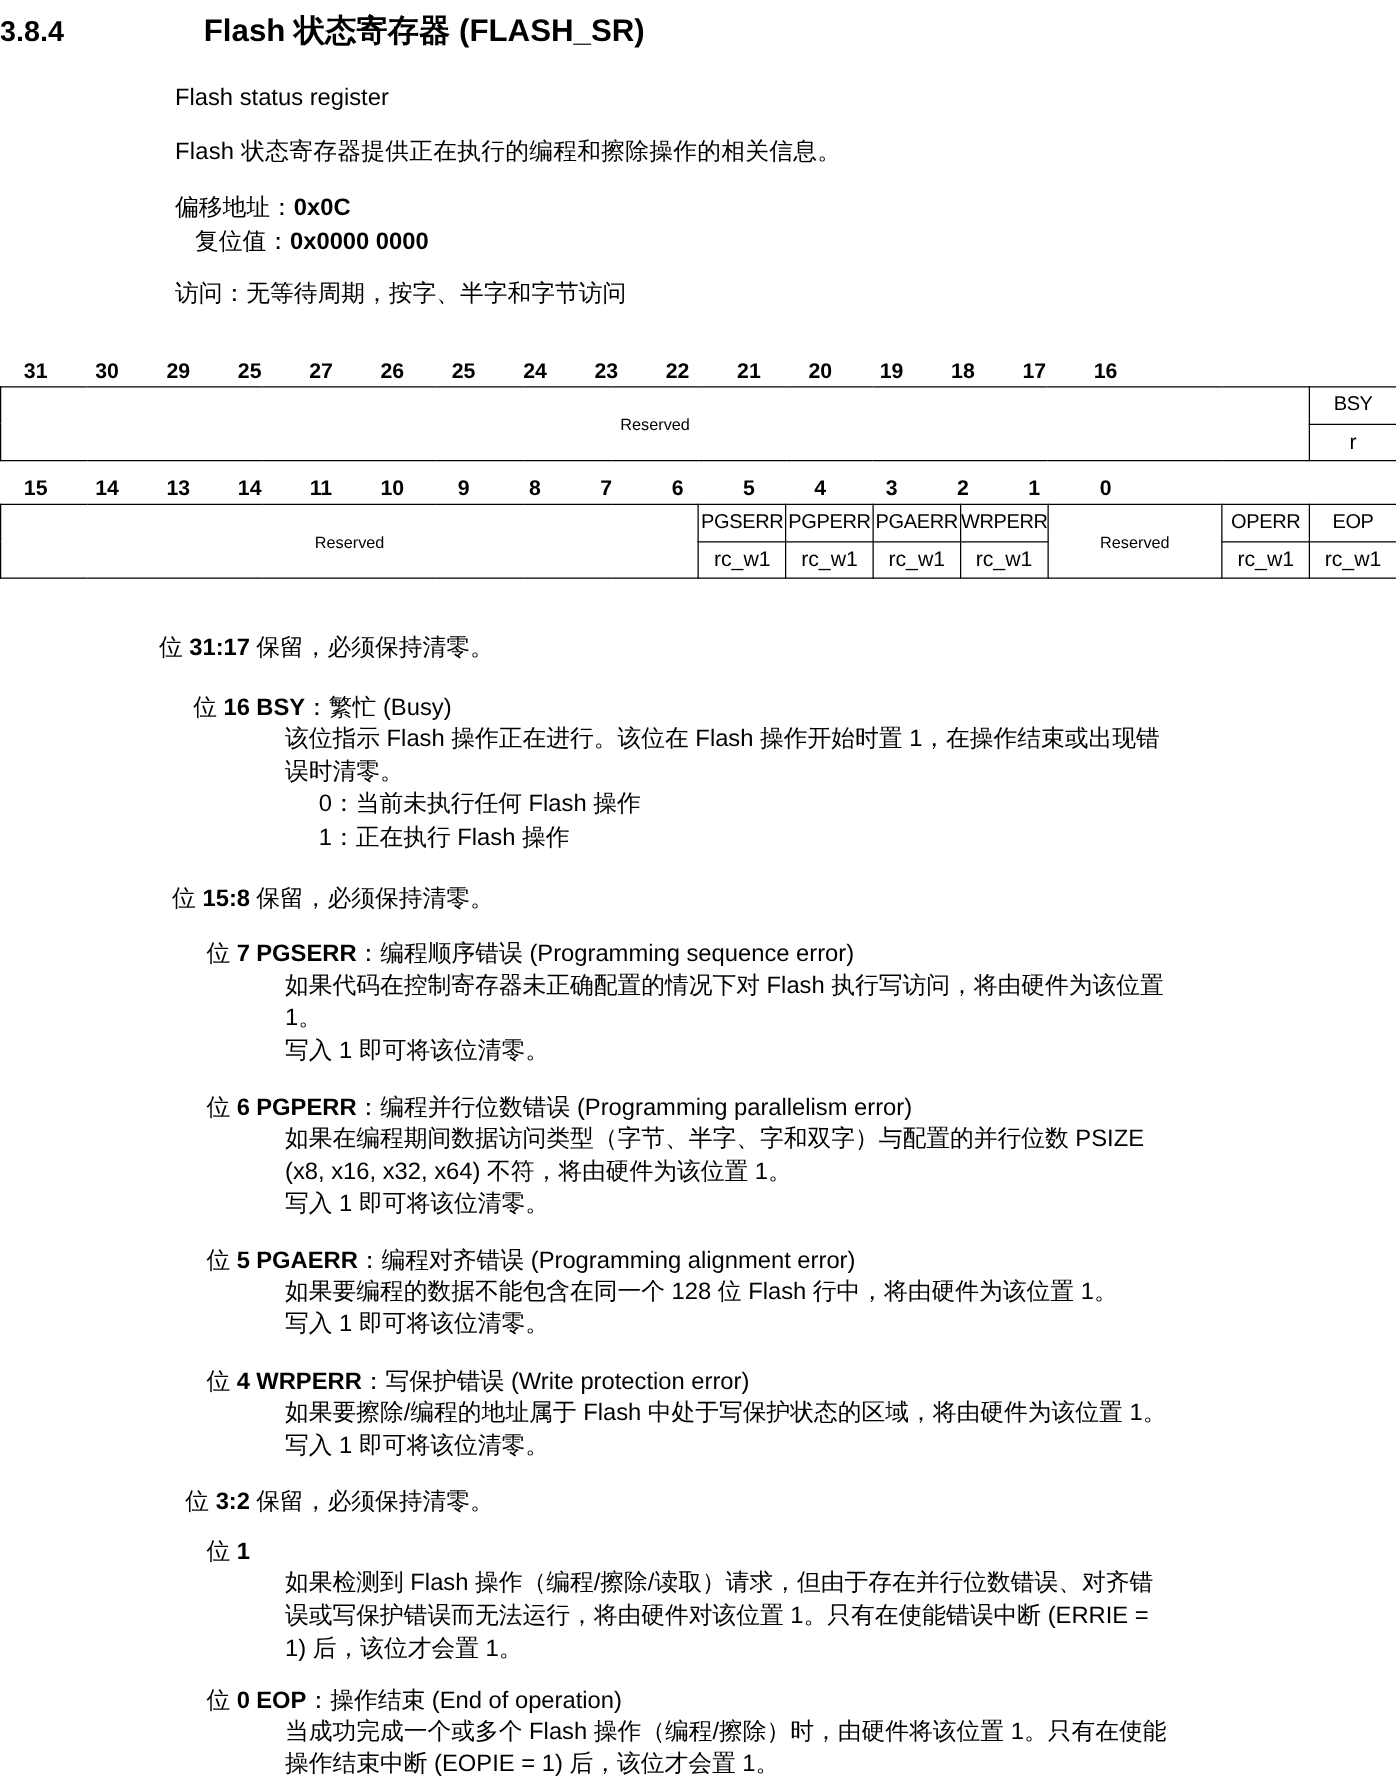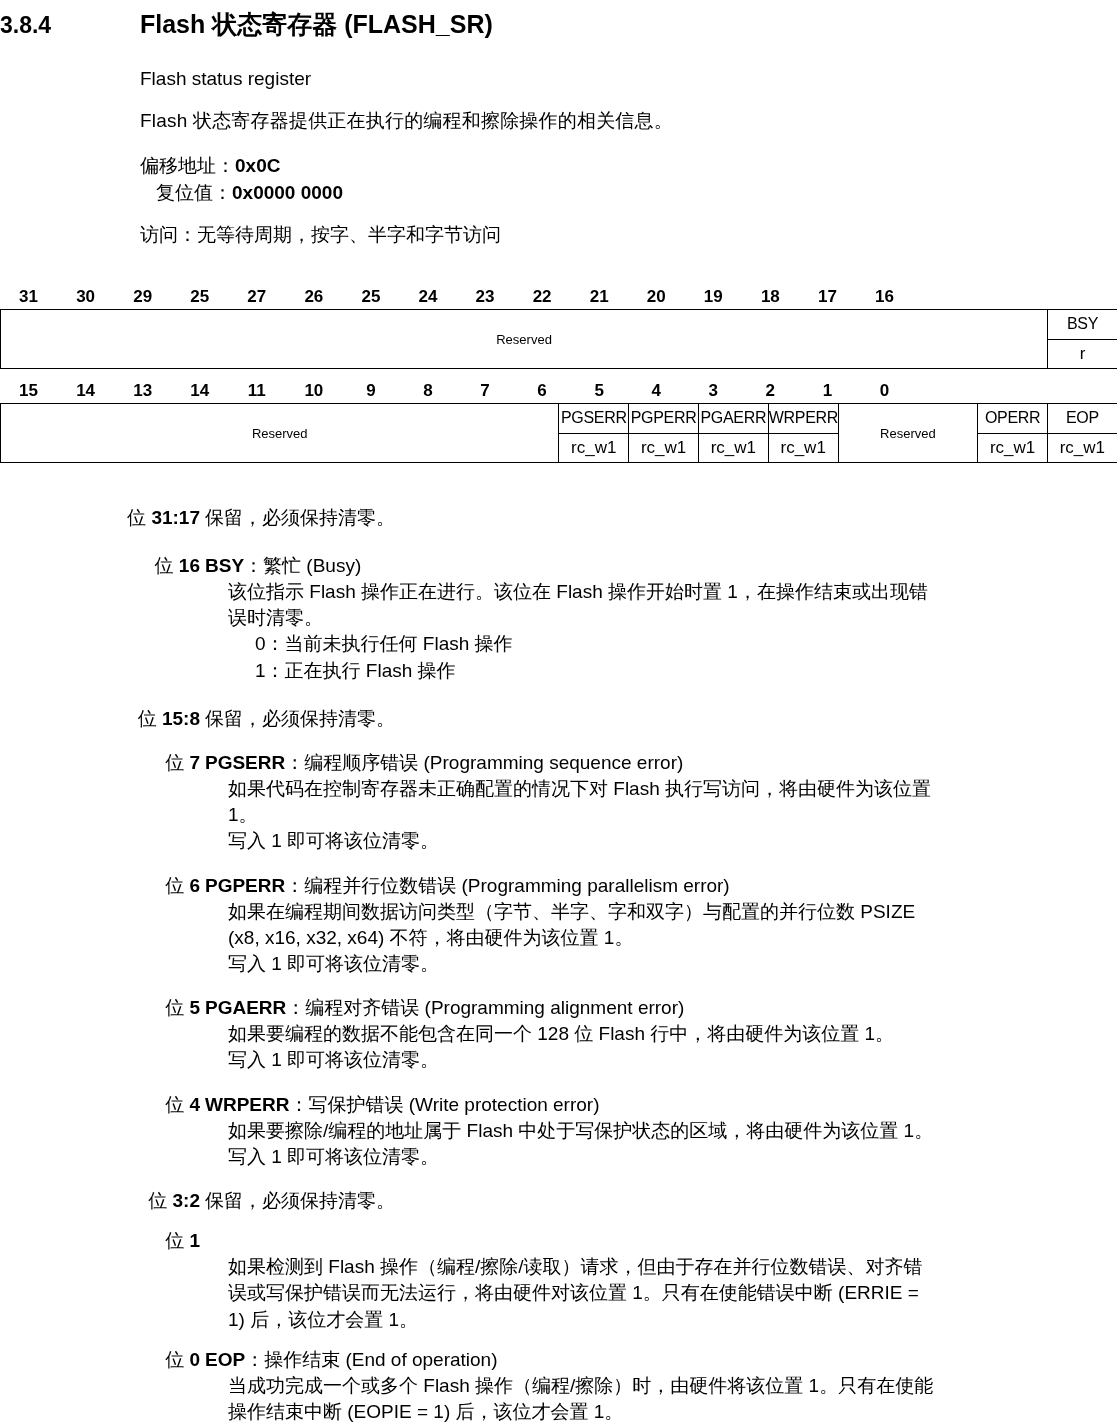--- a/index.html
+++ b/index.html
@@ -20,21 +20,21 @@
   
   .heading {
     position: absolute;
     left: 0;
     top: 8px;
     width: 1117px;
     display: flex;
     align-items: baseline;
   }
   .heading-num {
-    width: 140px;
+    width: 163px;
     font-size: 23px;
     font-weight: bold;
     letter-spacing: 0px;
   }
   .heading-title {
     font-size: 25px;
     font-weight: bold;
   }
 
   .subtitle {

